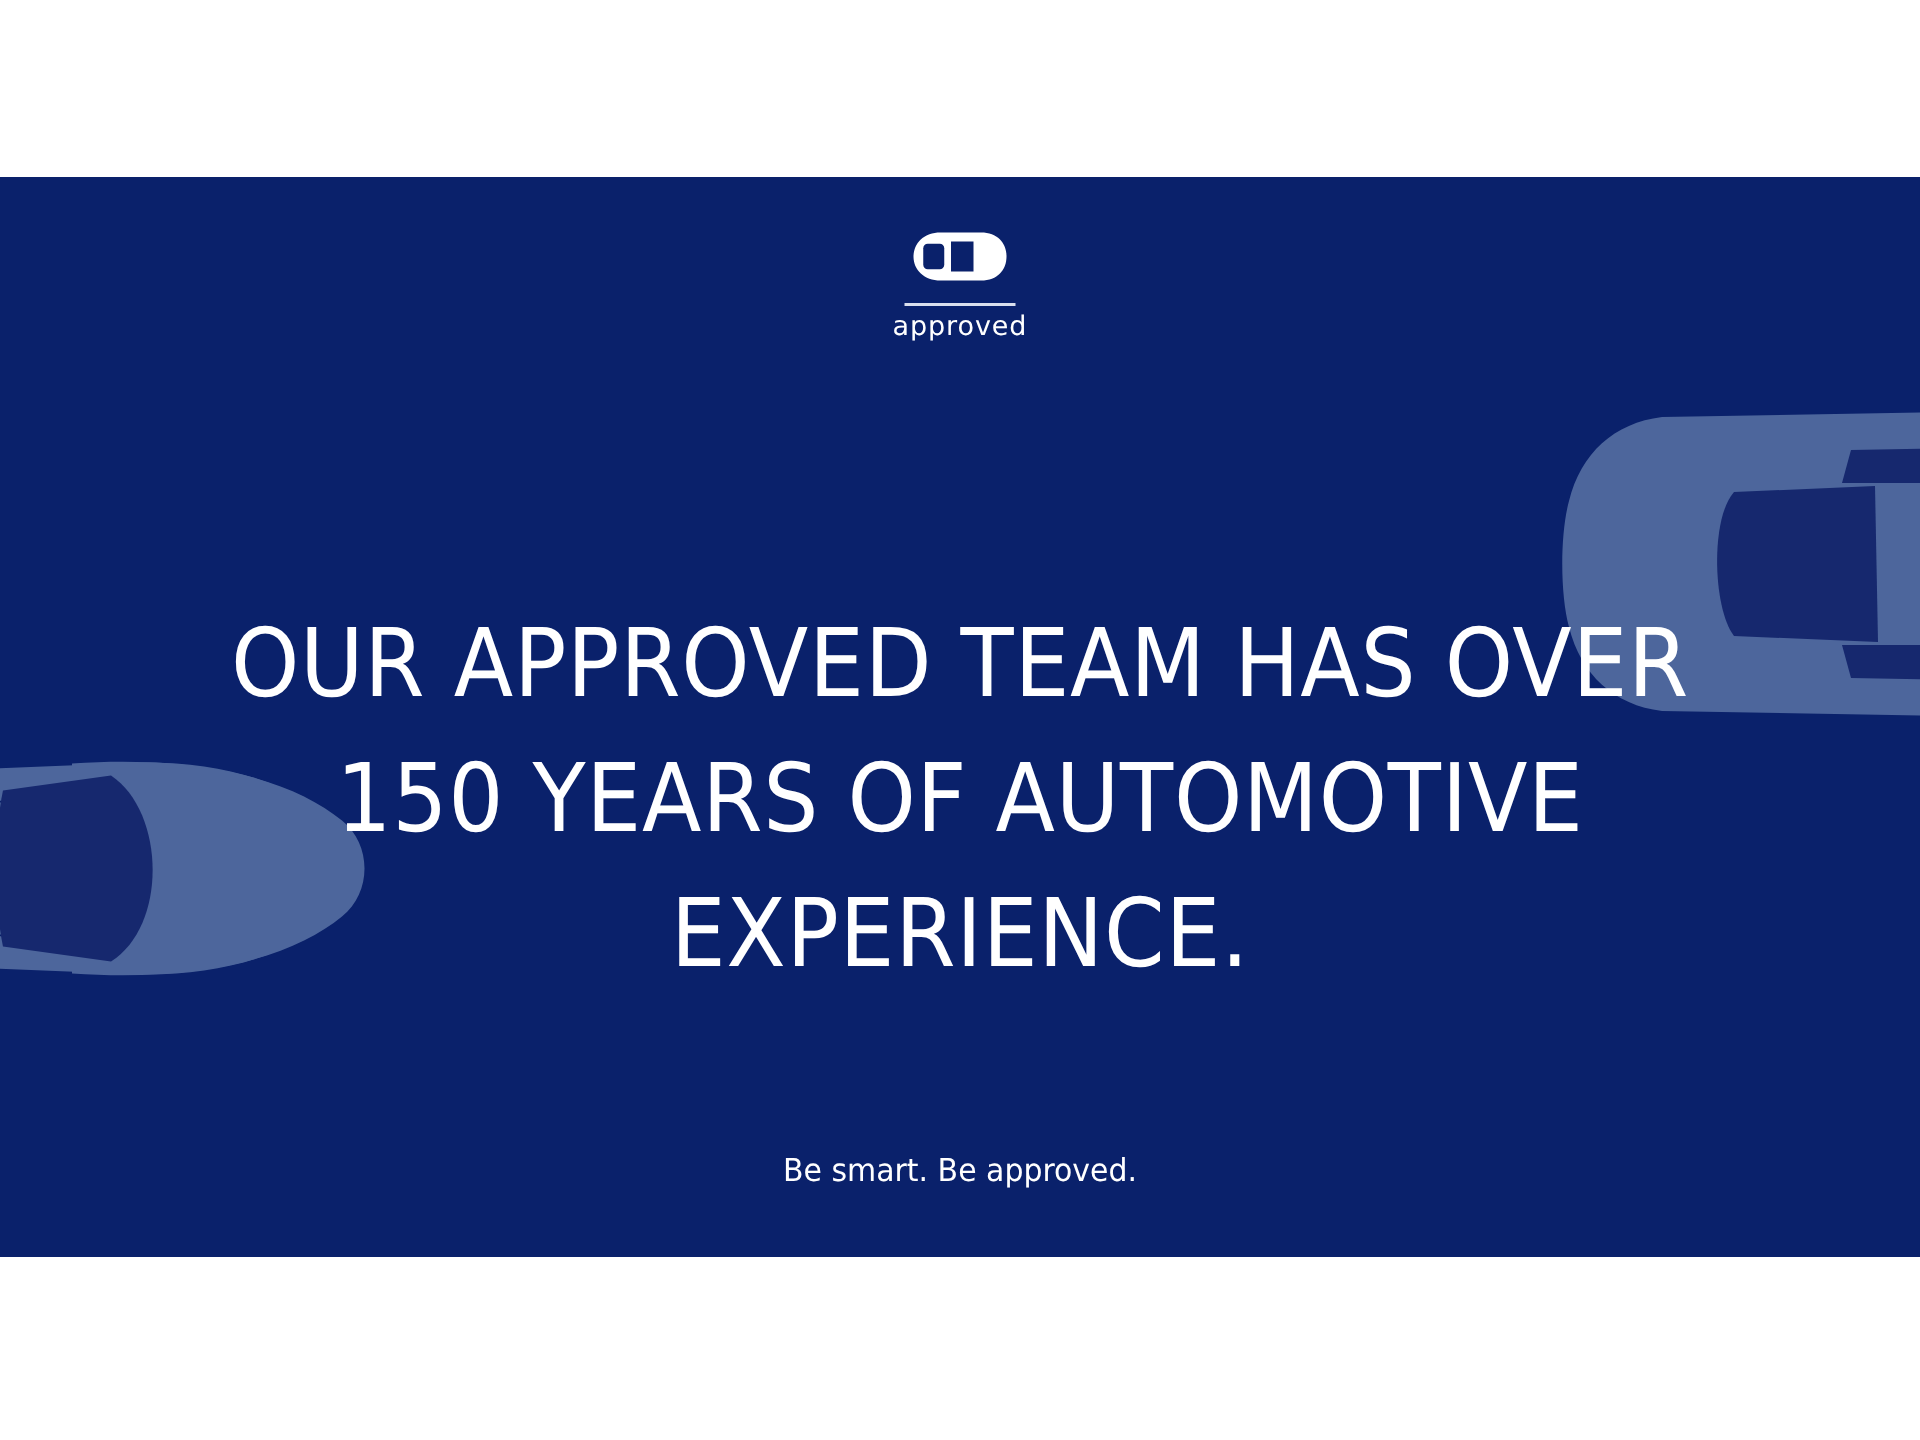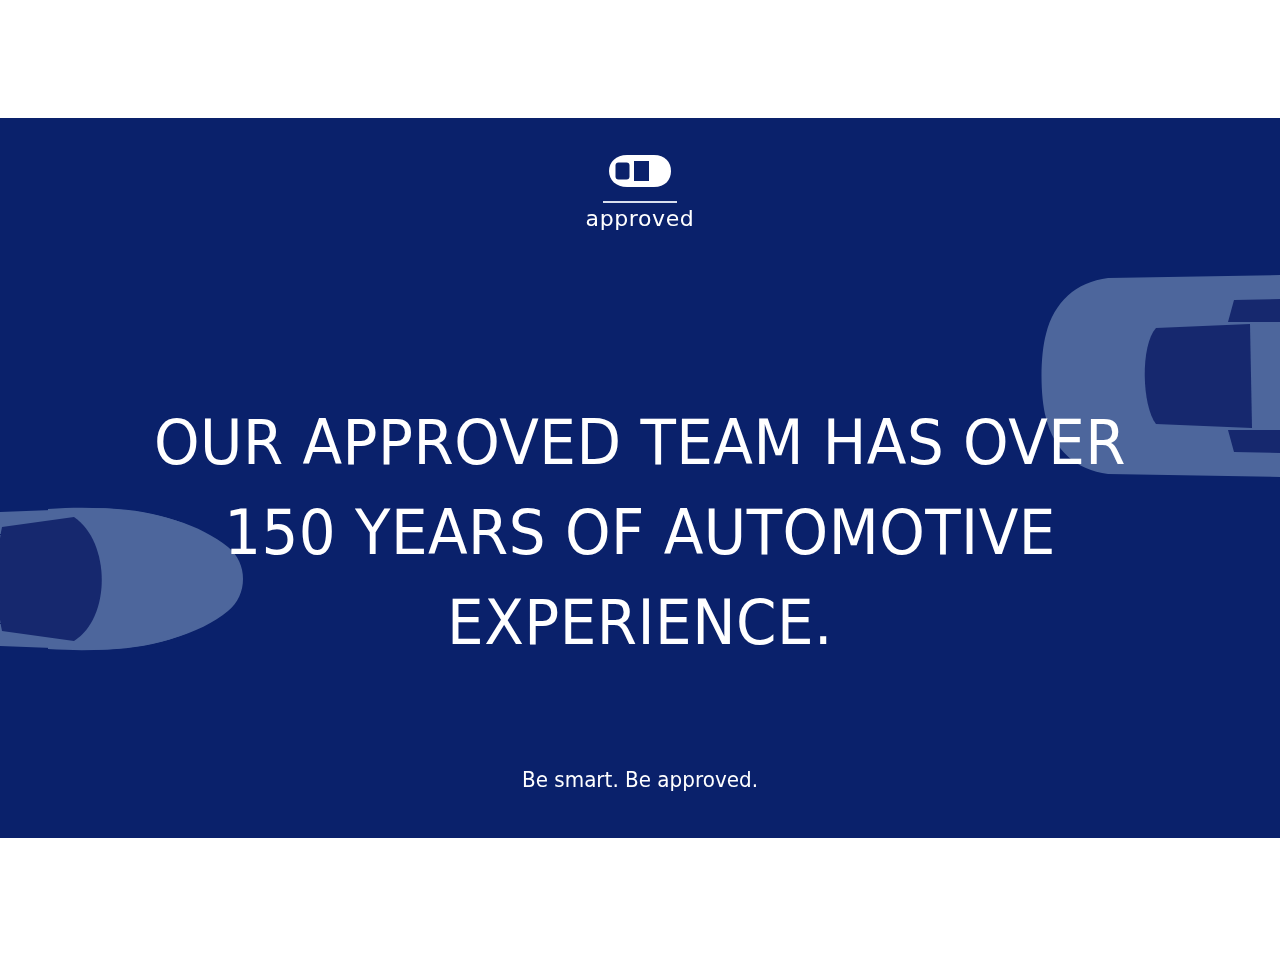--- a/index.html
+++ b/index.html
@@ -65,21 +65,21 @@
   }
   #logo-car-icon svg { display: block; }
   #logo-rule {
     width: 74px;
     height: 1.5px;
     background: #d9dfee;
     margin: 9px auto 4px auto;
   }
   #logo-wordmark {
     font-family: "DejaVu Sans", sans-serif;
-    font-size: 22px;
+    font-size: 18px;
     font-weight: 400;
     letter-spacing: 0.6px;
     color: #ffffff;
     line-height: 1.1;
   }
 
   
   #headline {
     position: absolute;
     top: 280px;          

